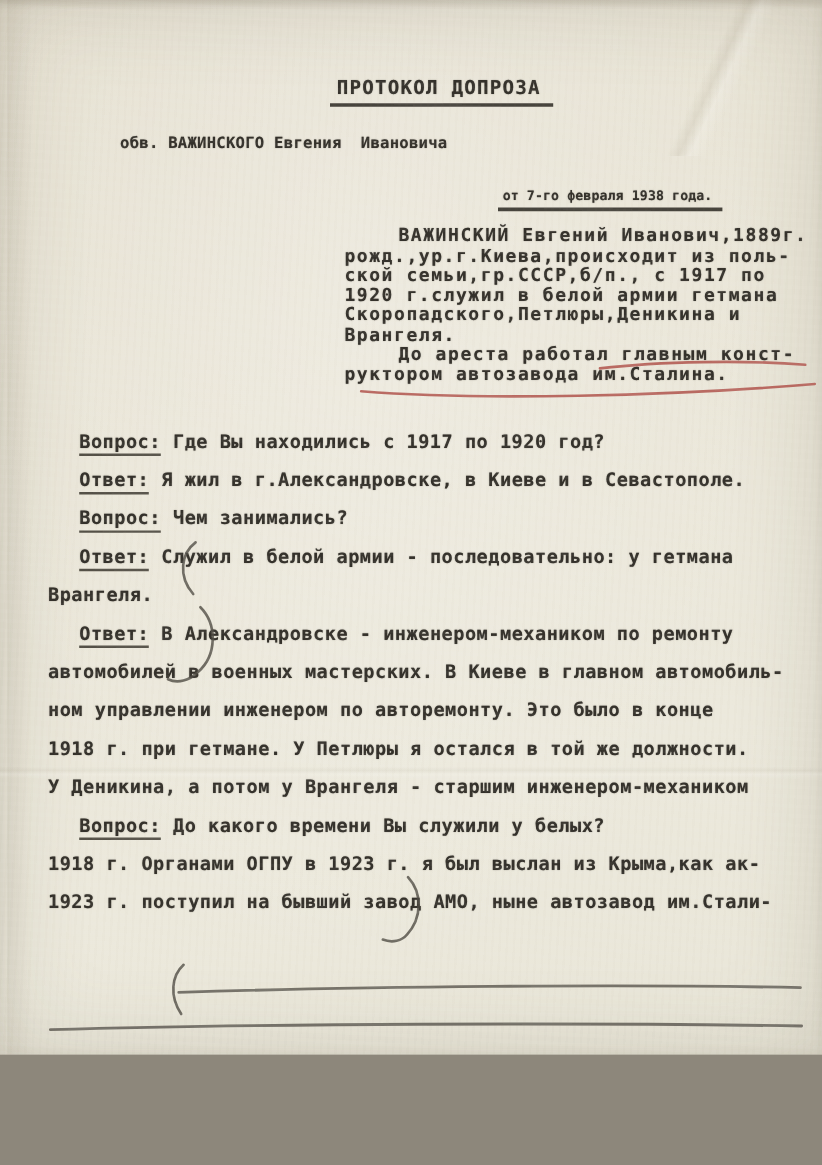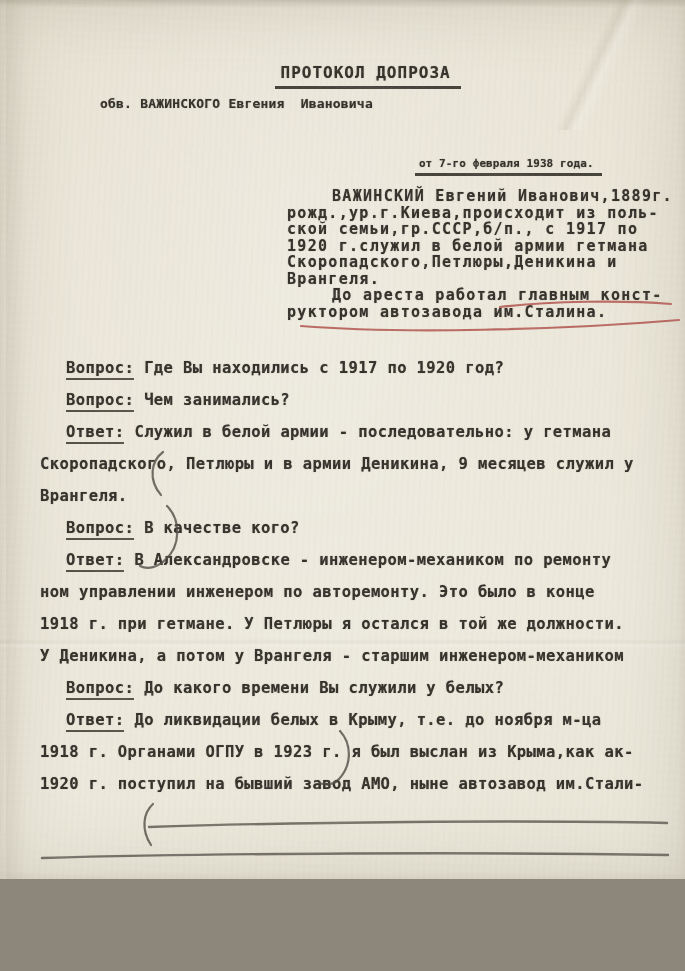--- a/index.html
+++ b/index.html
@@ -33,21 +33,21 @@
     background:linear-gradient(to right,rgba(135,125,105,.10),transparent 80%);}
   .crease.c4{left:0;top:0;width:685px;height:8px;
     background:linear-gradient(to bottom,rgba(120,110,92,.18),transparent);}
 
   .typed{text-shadow:0 0 1px rgba(52,48,40,.55);}
   .u{border-bottom:2px solid rgba(50,46,38,.82);padding-bottom:1px;text-align:right;}
 
   .title{position:absolute;left:232px;top:44px;font-size:16px;letter-spacing:1px;white-space:pre;}
   .title .tu{display:inline-block;border-bottom:3px solid rgba(42,39,33,.85);padding:0 10px 4px 6px;}
 
-  .subject{position:absolute;left:100px;top:96px;font-size:13px;letter-spacing:.2px;white-space:pre;}
+  .subject{position:absolute;left:100px;top:112px;font-size:13px;letter-spacing:.2px;white-space:pre;}
 
   .dateline{position:absolute;left:388px;top:144px;font-size:11px;letter-spacing:.1px;white-space:pre;}
   .dateline .du{display:inline-block;border-bottom:3px solid rgba(42,39,33,.85);padding:0 8px 3px 4px;}
 
   .intro{position:absolute;left:287px;top:188px;width:400px;
     font-size:15px;letter-spacing:1.3px;line-height:16.5px;}
   .intro .intro-line{white-space:pre;height:16.5px;}
   .intro .intro-line.ind{padding-left:45px;}
 
   .qa{position:absolute;left:40px;top:352px;width:645px;
@@ -84,33 +84,32 @@
     <div class="intro-line">ской семьи,гр.СССР,б/п., с 1917 по</div>
     <div class="intro-line">1920 г.служил в белой армии гетмана</div>
     <div class="intro-line">Скоропадского,Петлюры,Деникина и</div>
     <div class="intro-line">Врангеля.</div>
     <div class="intro-line ind">До ареста работал главным конст-</div>
     <div class="intro-line">руктором автозавода им.Сталина.</div>
   </div>
 
   <div class="qa typed">
     <div class="qa-line ind"><span class="u">Вопрос:</span><span class="text">Где Вы находились с 1917 по 1920 год?</span></div>
+    <div class="qa-line ind"><span class="u">Ответ:</span><span class="text">Я жил в г.Александровске, в Киеве и в Севастополе.</span></div>
     <div class="qa-line ind"><span class="u">Вопрос:</span><span class="text">Чем занимались?</span></div>
     <div class="qa-line ind"><span class="u">Ответ:</span><span class="text">Служил в белой армии - последовательно: у гетмана</span></div>
-    <div class="qa-line"><span>Скоропадского, Петлюры и в армии Деникина, 9 месяцев служил у</span></div>
     <div class="qa-line"><span>Врангеля.</span></div>
-    <div class="qa-line ind"><span class="u">Вопрос:</span><span class="text">В качестве кого?</span></div>
     <div class="qa-line ind"><span class="u">Ответ:</span><span class="text">В Александровске - инженером-механиком по ремонту</span></div>
+    <div class="qa-line"><span>автомобилей в военных мастерских. В Киеве в главном автомобиль-</span></div>
     <div class="qa-line"><span>ном управлении инженером по авторемонту. Это было в конце</span></div>
     <div class="qa-line"><span>1918 г. при гетмане. У Петлюры я остался в той же должности.</span></div>
     <div class="qa-line"><span>У Деникина, а потом у Врангеля - старшим инженером-механиком</span></div>
     <div class="qa-line ind"><span class="u">Вопрос:</span><span class="text">До какого времени Вы служили у белых?</span></div>
-    <div class="qa-line ind"><span class="u">Ответ:</span><span class="text">До ликвидации белых в Крыму, т.е. до ноября м-ца</span></div>
     <div class="qa-line"><span>1918 г. Органами ОГПУ в 1923 г. я был выслан из Крыма,как ак-</span></div>
-    <div class="qa-line"><span>1920 г. поступил на бывший завод АМО, ныне автозавод им.Стали-</span></div>
+    <div class="qa-line"><span>1923 г. поступил на бывший завод АМО, ныне автозавод им.Стали-</span></div>
   </div>
 
   <svg class="marks" width="685" height="971" viewBox="0 0 685 971" fill="none">
 
     <path d="M500,307 C550,301 622,300 671,304" stroke-width="2.2" stroke-linecap="round" opacity="0.85" stroke="#b0544c"></path>
     <path d="M301,326 C400,334 560,330 679,320" stroke-width="2.2" stroke-linecap="round" opacity="0.85" stroke="#b0544c"></path>
 
     <path d="M163,452 C151,461 148,480 161,495" stroke-width="2.2" stroke-linecap="round" opacity="0.8" stroke="#4f4b44"></path>
     <path d="M167,506 C181,520 181,546 165,560 C158,567 148,570 140,566" stroke-width="2.2" stroke-linecap="round" opacity="0.8" stroke="#4f4b44"></path>
     <path d="M340,731 C352,744 352,765 339,779 C335,784 327,786 319,783" stroke-width="2.2" stroke-linecap="round" opacity="0.8" stroke="#4f4b44"></path>

